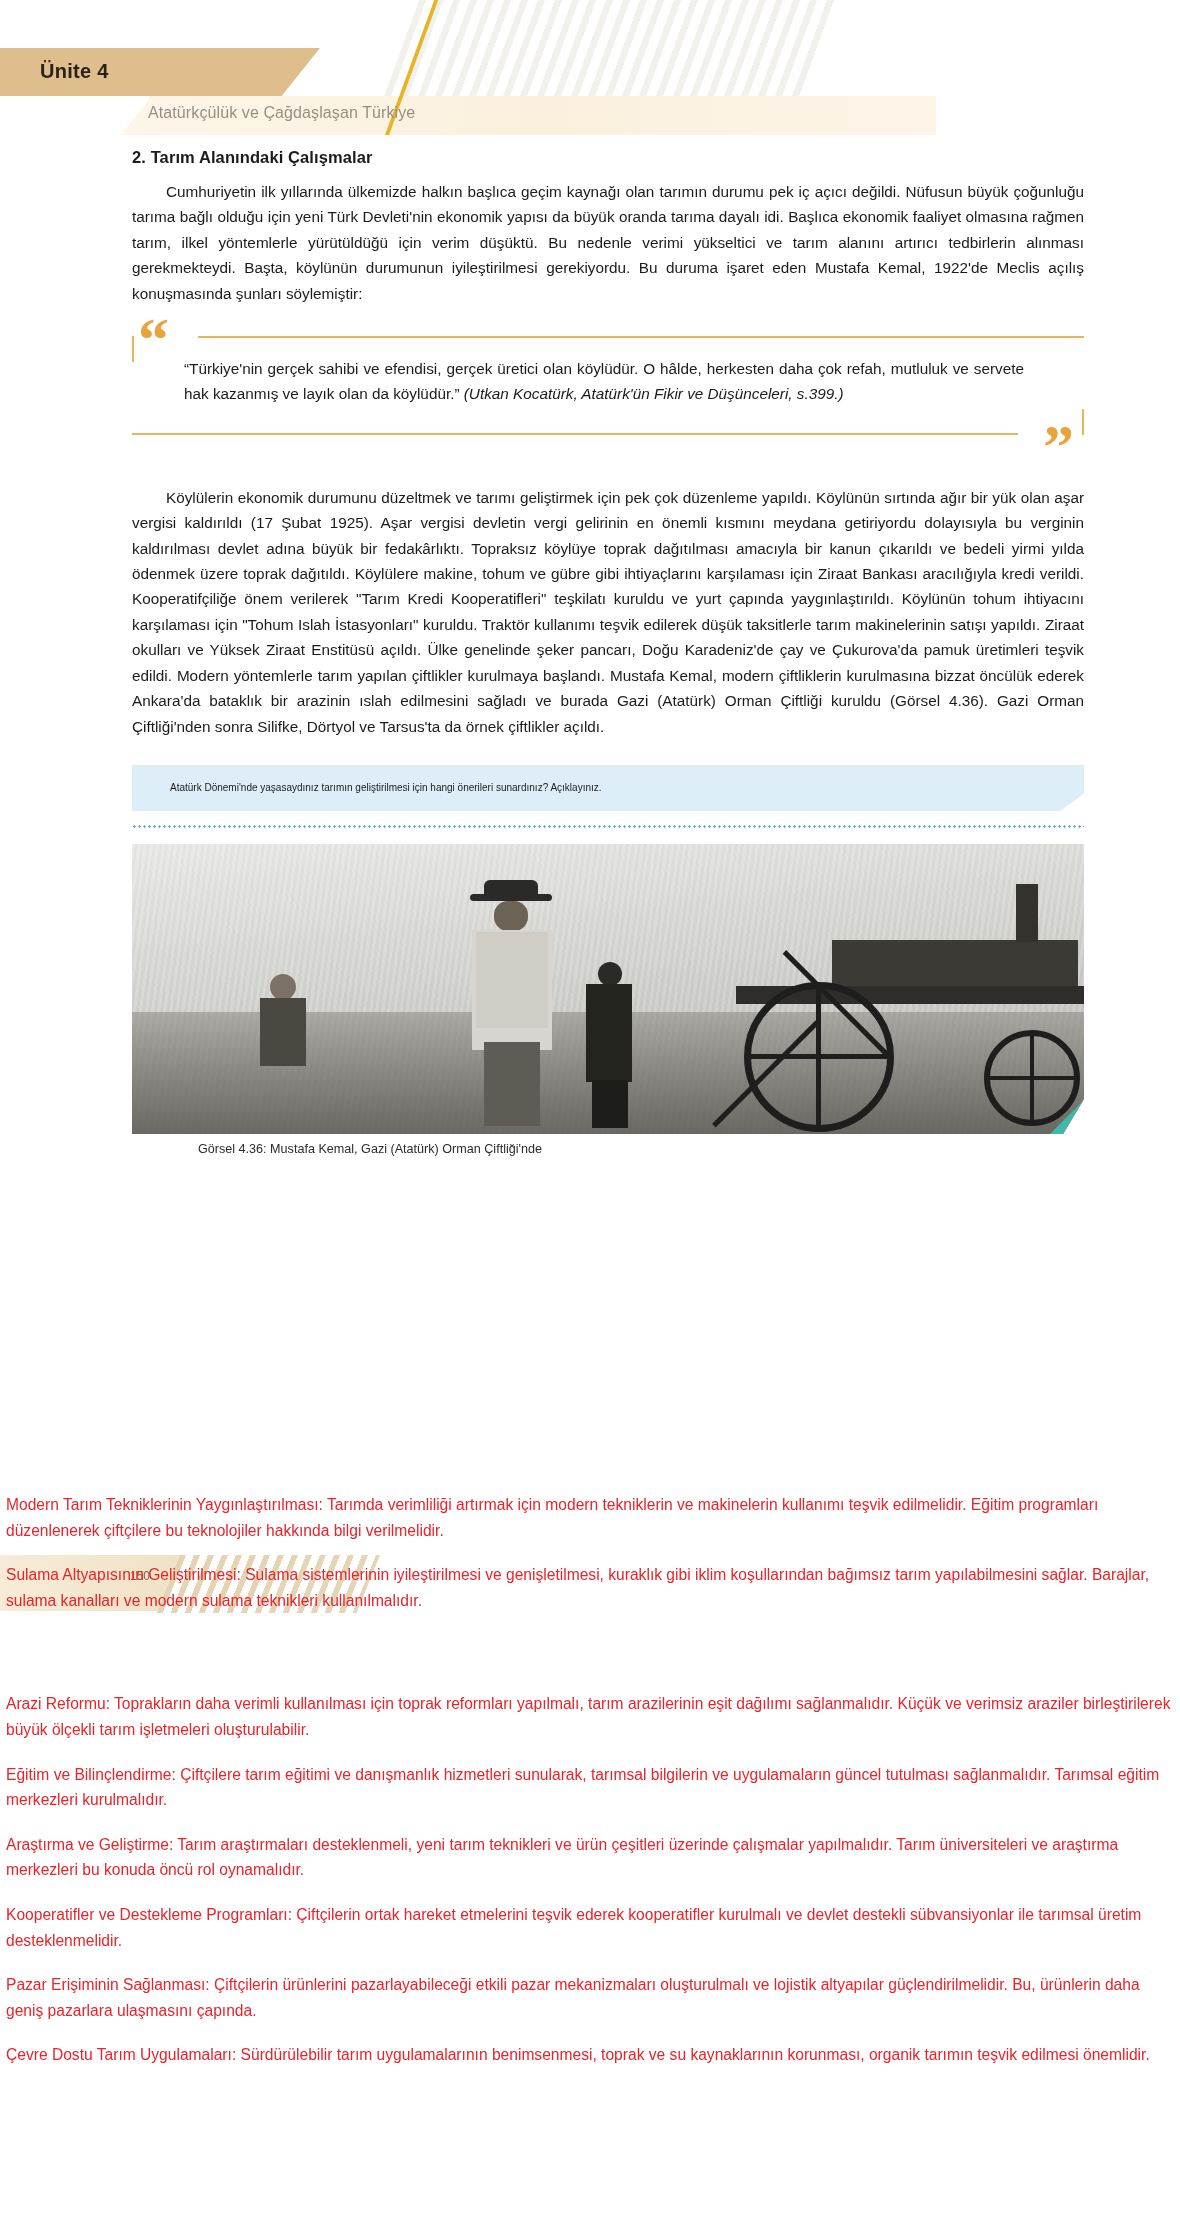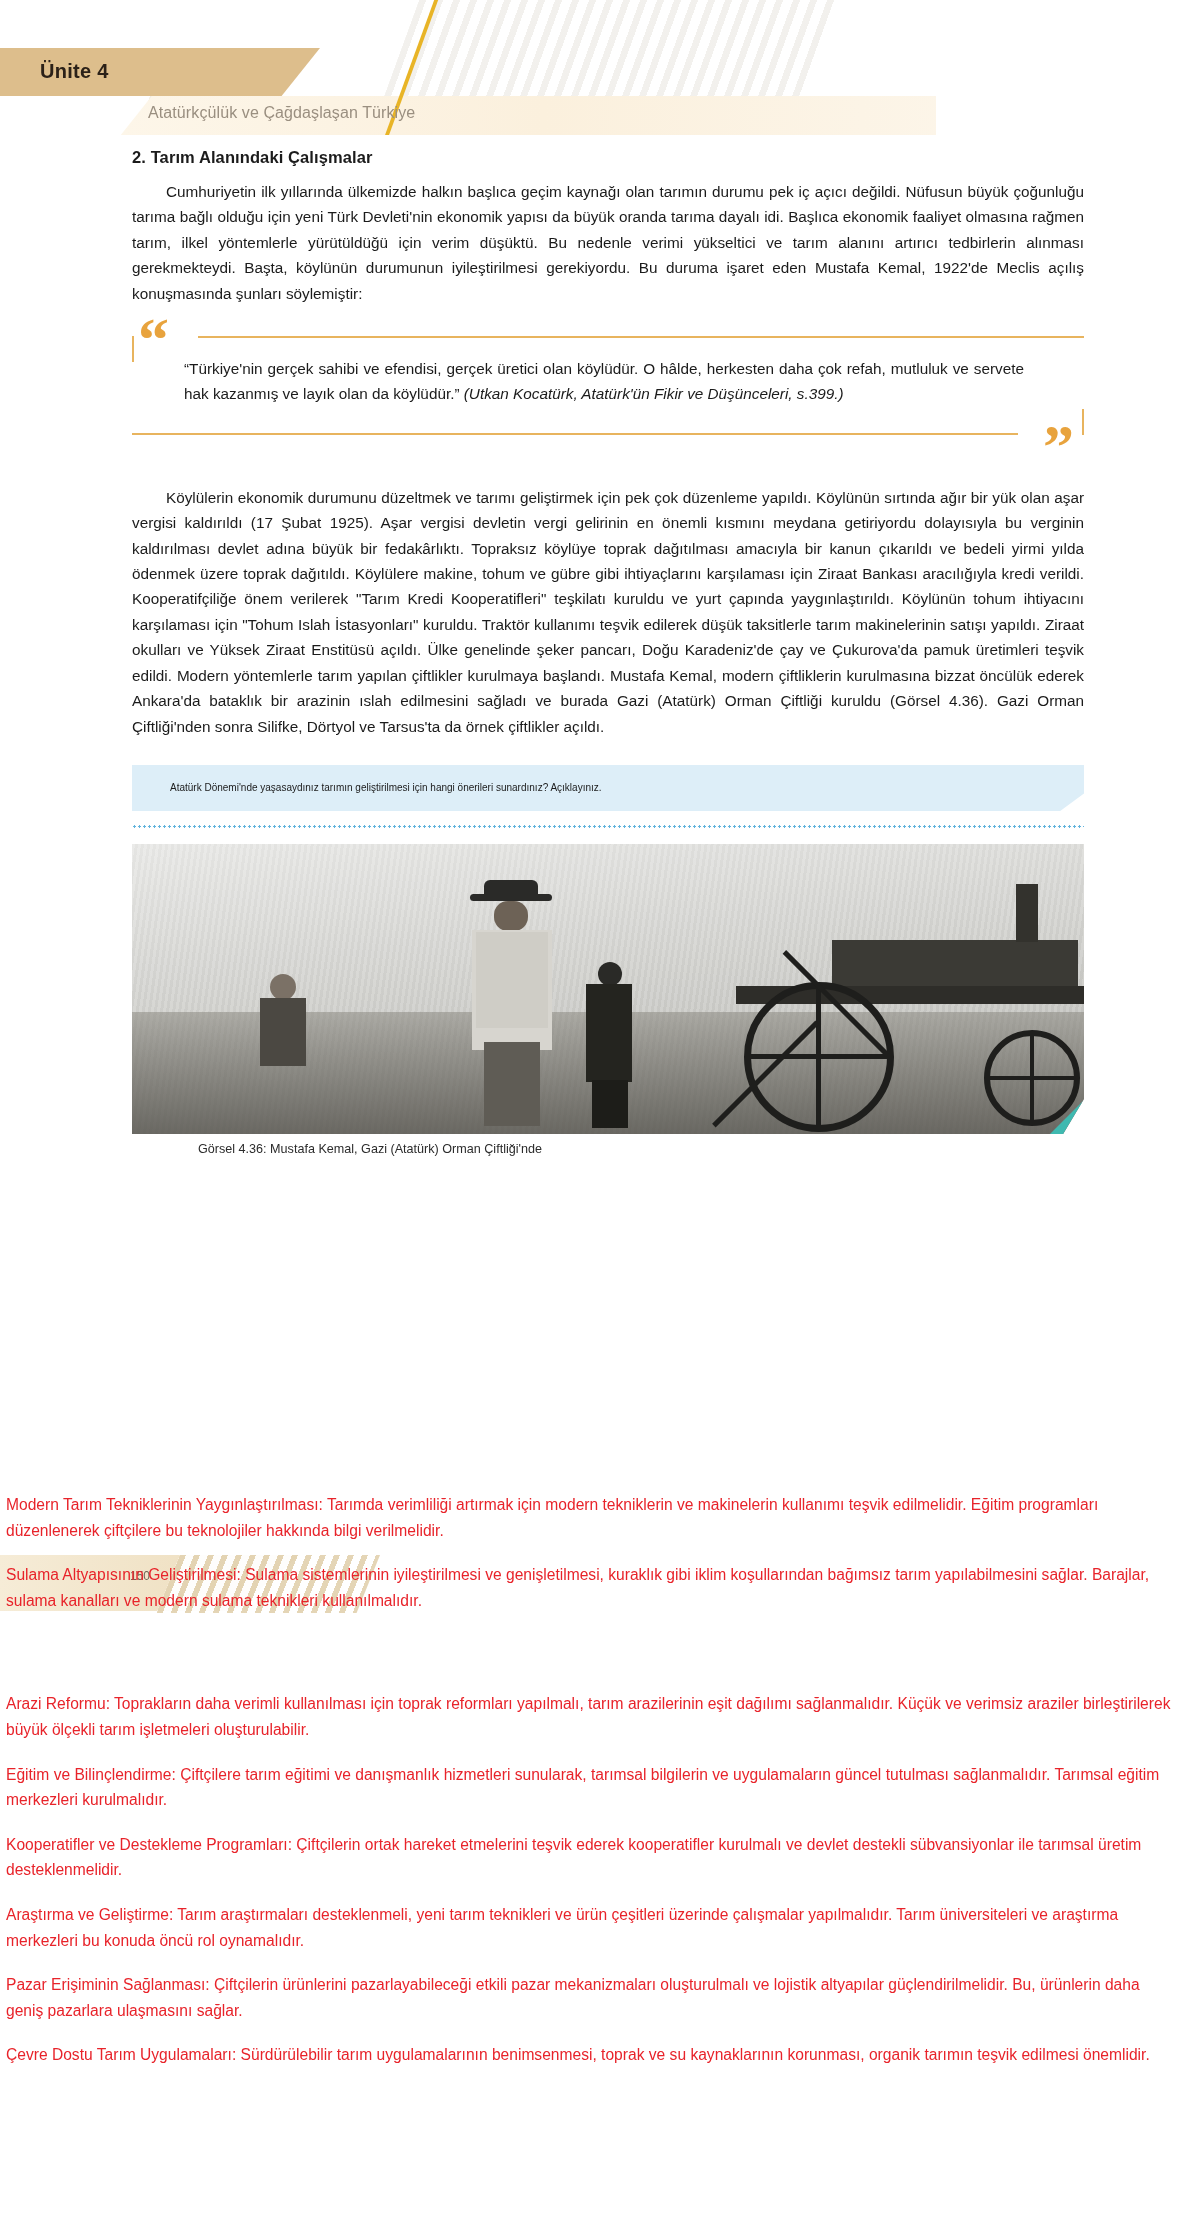--- a/index.html
+++ b/index.html
@@ -247,19 +247,19 @@
     <div class="pg-band"></div>
     <div class="pg-stripes"></div>
     <div class="pg-num">150</div>
   </div>
 
   <div class="notes">
     <div class="note first">Modern Tarım Tekniklerinin Yaygınlaştırılması: Tarımda verimliliği artırmak için modern tekniklerin ve makinelerin kullanımı teşvik edilmelidir. Eğitim programları düzenlenerek çiftçilere bu teknolojiler hakkında bilgi verilmelidir.</div>
     <div class="note">Sulama Altyapısının Geliştirilmesi: Sulama sistemlerinin iyileştirilmesi ve genişletilmesi, kuraklık gibi iklim koşullarından bağımsız tarım yapılabilmesini sağlar. Barajlar, sulama kanalları ve modern sulama teknikleri kullanılmalıdır.</div>
     <div class="note" style="margin-top:78px;">Arazi Reformu: Toprakların daha verimli kullanılması için toprak reformları yapılmalı, tarım arazilerinin eşit dağılımı sağlanmalıdır. Küçük ve verimsiz araziler birleştirilerek büyük ölçekli tarım işletmeleri oluşturulabilir.</div>
     <div class="note">Eğitim ve Bilinçlendirme: Çiftçilere tarım eğitimi ve danışmanlık hizmetleri sunularak, tarımsal bilgilerin ve uygulamaların güncel tutulması sağlanmalıdır. Tarımsal eğitim merkezleri kurulmalıdır.</div>
+    <div class="note">Araştırma ve Geliştirme: Tarım araştırmaları desteklenmeli, yeni tarım teknikleri ve ürün çeşitleri üzerinde çalışmalar yapılmalıdır. Tarım üniversiteleri ve araştırma merkezleri bu konuda öncü rol oynamalıdır.</div>
     <div class="note">Kooperatifler ve Destekleme Programları: Çiftçilerin ortak hareket etmelerini teşvik ederek kooperatifler kurulmalı ve devlet destekli sübvansiyonlar ile tarımsal üretim desteklenmelidir.</div>
-    <div class="note">Araştırma ve Geliştirme: Tarım araştırmaları desteklenmeli, yeni tarım teknikleri ve ürün çeşitleri üzerinde çalışmalar yapılmalıdır. Tarım üniversiteleri ve araştırma merkezleri bu konuda öncü rol oynamalıdır.</div>
-    <div class="note">Pazar Erişiminin Sağlanması: Çiftçilerin ürünlerini pazarlayabileceği etkili pazar mekanizmaları oluşturulmalı ve lojistik altyapılar güçlendirilmelidir. Bu, ürünlerin daha geniş pazarlara ulaşmasını sağlar.</div>
+    <div class="note">Pazar Erişiminin Sağlanması: Çiftçilerin ürünlerini pazarlayabileceği etkili pazar mekanizmaları oluşturulmalı ve lojistik altyapılar güçlendirilmelidir. Bu, ürünlerin daha geniş pazarlara ulaşmasını çapında.</div>
     <div class="note">Çevre Dostu Tarım Uygulamaları: Sürdürülebilir tarım uygulamalarının benimsenmesi, toprak ve su kaynaklarının korunması, organik tarımın teşvik edilmesi önemlidir.</div>
   </div>
 
 </div>
 
 </body></html>

